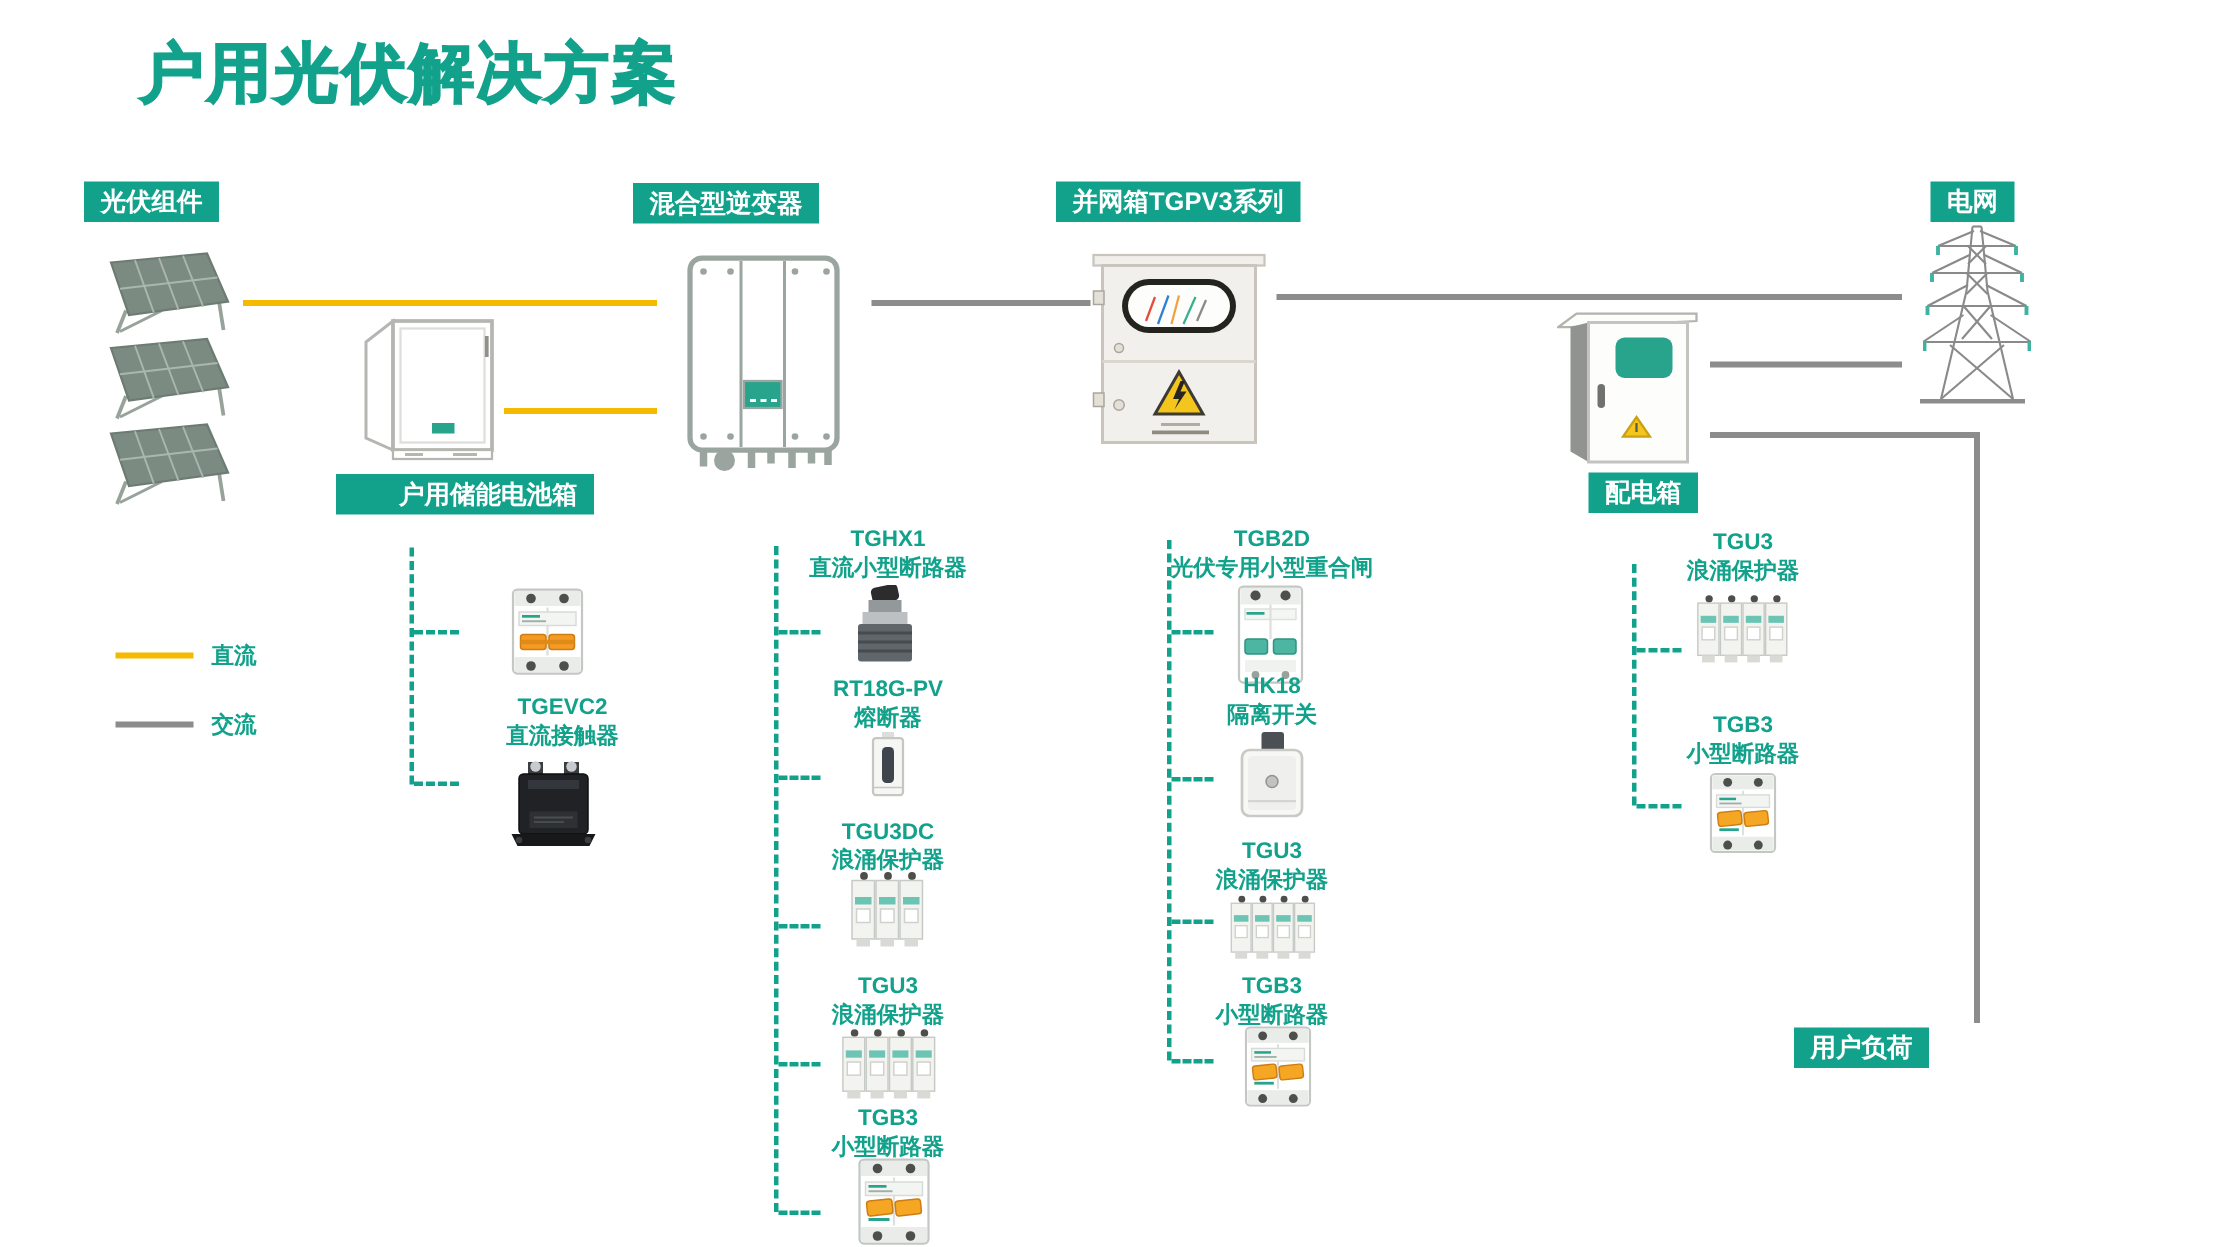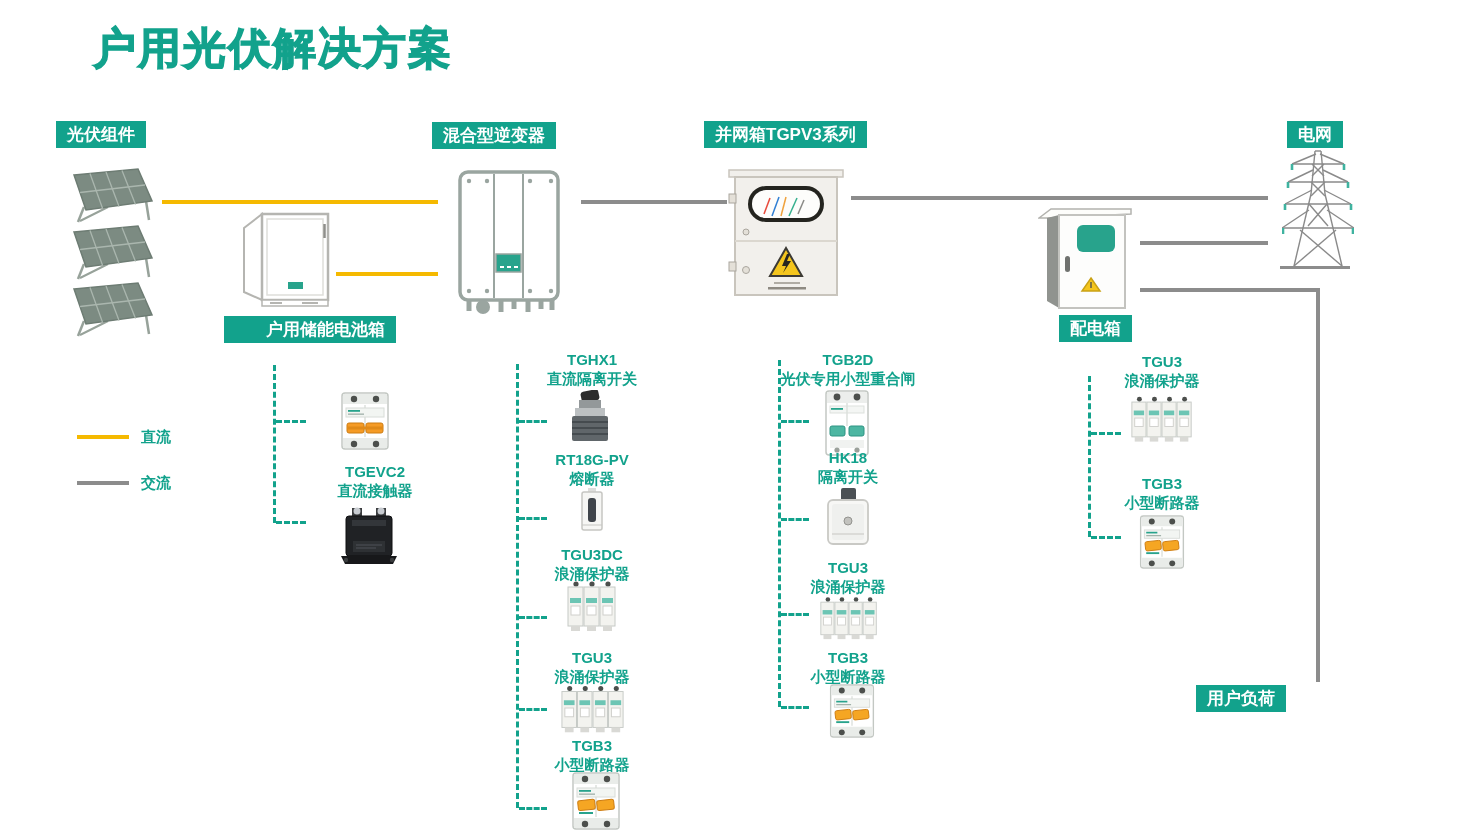--- a/index.html
+++ b/index.html
@@ -40,21 +40,21 @@
   .dev svg{display:block;width:100%;height:100%;}
 </style>
 </head>
 <body>
 
 <div class="stage">
 
   <div class="page-title">户用光伏解决方案</div>
 
   <div class="tag" style="left:56px;top:121px;">光伏组件</div>
-  <div class="tag" style="left:432px;top:122px;">混合型逆变器</div>
+  <div class="tag" style="left:422px;top:122px;">混合型逆变器</div>
   <div class="tag" style="left:704px;top:121px;">并网箱TGPV3系列</div>
   <div class="tag" style="left:1287px;top:121px;">电网</div>
   <div class="tag" style="left:224px;top:316px;padding-left:42px;">户用储能电池箱</div>
   <div class="tag" style="left:1059px;top:315px;">配电箱</div>
   <div class="tag" style="left:1196px;top:685px;">用户负荷</div>
 
   <div class="hline dc-line" style="left:162px;top:200px;width:276px;height:4px;"></div>
   <div class="hline dc-line" style="left:336px;top:272px;width:102px;height:4px;"></div>
   <div class="hline ac-line" style="left:581px;top:200px;width:146px;height:4px;"></div>
   <div class="hline ac-line" style="left:851px;top:196px;width:417px;height:4px;"></div>
@@ -268,21 +268,21 @@
 
   <div class="dash-v" style="left:516px;top:364px;height:444px;"></div>
   <div class="dash-h" style="left:519px;top:420px;width:28px;"></div>
   <div class="dash-h" style="left:519px;top:517px;width:28px;"></div>
   <div class="dash-h" style="left:519px;top:616px;width:28px;"></div>
   <div class="dash-h" style="left:519px;top:708px;width:28px;"></div>
   <div class="dash-h" style="left:519px;top:807px;width:28px;"></div>
 
   <div class="comp-label" style="left:512px;top:350px;width:160px;">
     <span class="model">TGHX1</span>
-    <span class="desc">直流隔离开关</span>
+    <span class="desc">直流小型断路器</span>
   </div>
   <div class="dev" style="left:570px;top:390px;width:40px;height:52px;">
     <svg viewBox="0 0 40 52">
         <rect x="11" y="0.5" width="18" height="11" rx="3" fill="#2c2c2c" transform="rotate(-12 20 6)"></rect>
         <rect x="9" y="10" width="22" height="8" fill="#93989a"></rect>
         <rect x="5" y="18" width="30" height="8" fill="#bcc0c2"></rect>
         <rect x="2" y="26" width="36" height="25" rx="2" fill="#60666a"></rect>
         <line x1="2" y1="32" x2="38" y2="32" stroke="#454b4f" stroke-width="2"></line>
         <line x1="2" y1="38" x2="38" y2="38" stroke="#454b4f" stroke-width="2"></line>
         <line x1="2" y1="44" x2="38" y2="44" stroke="#454b4f" stroke-width="2"></line>

